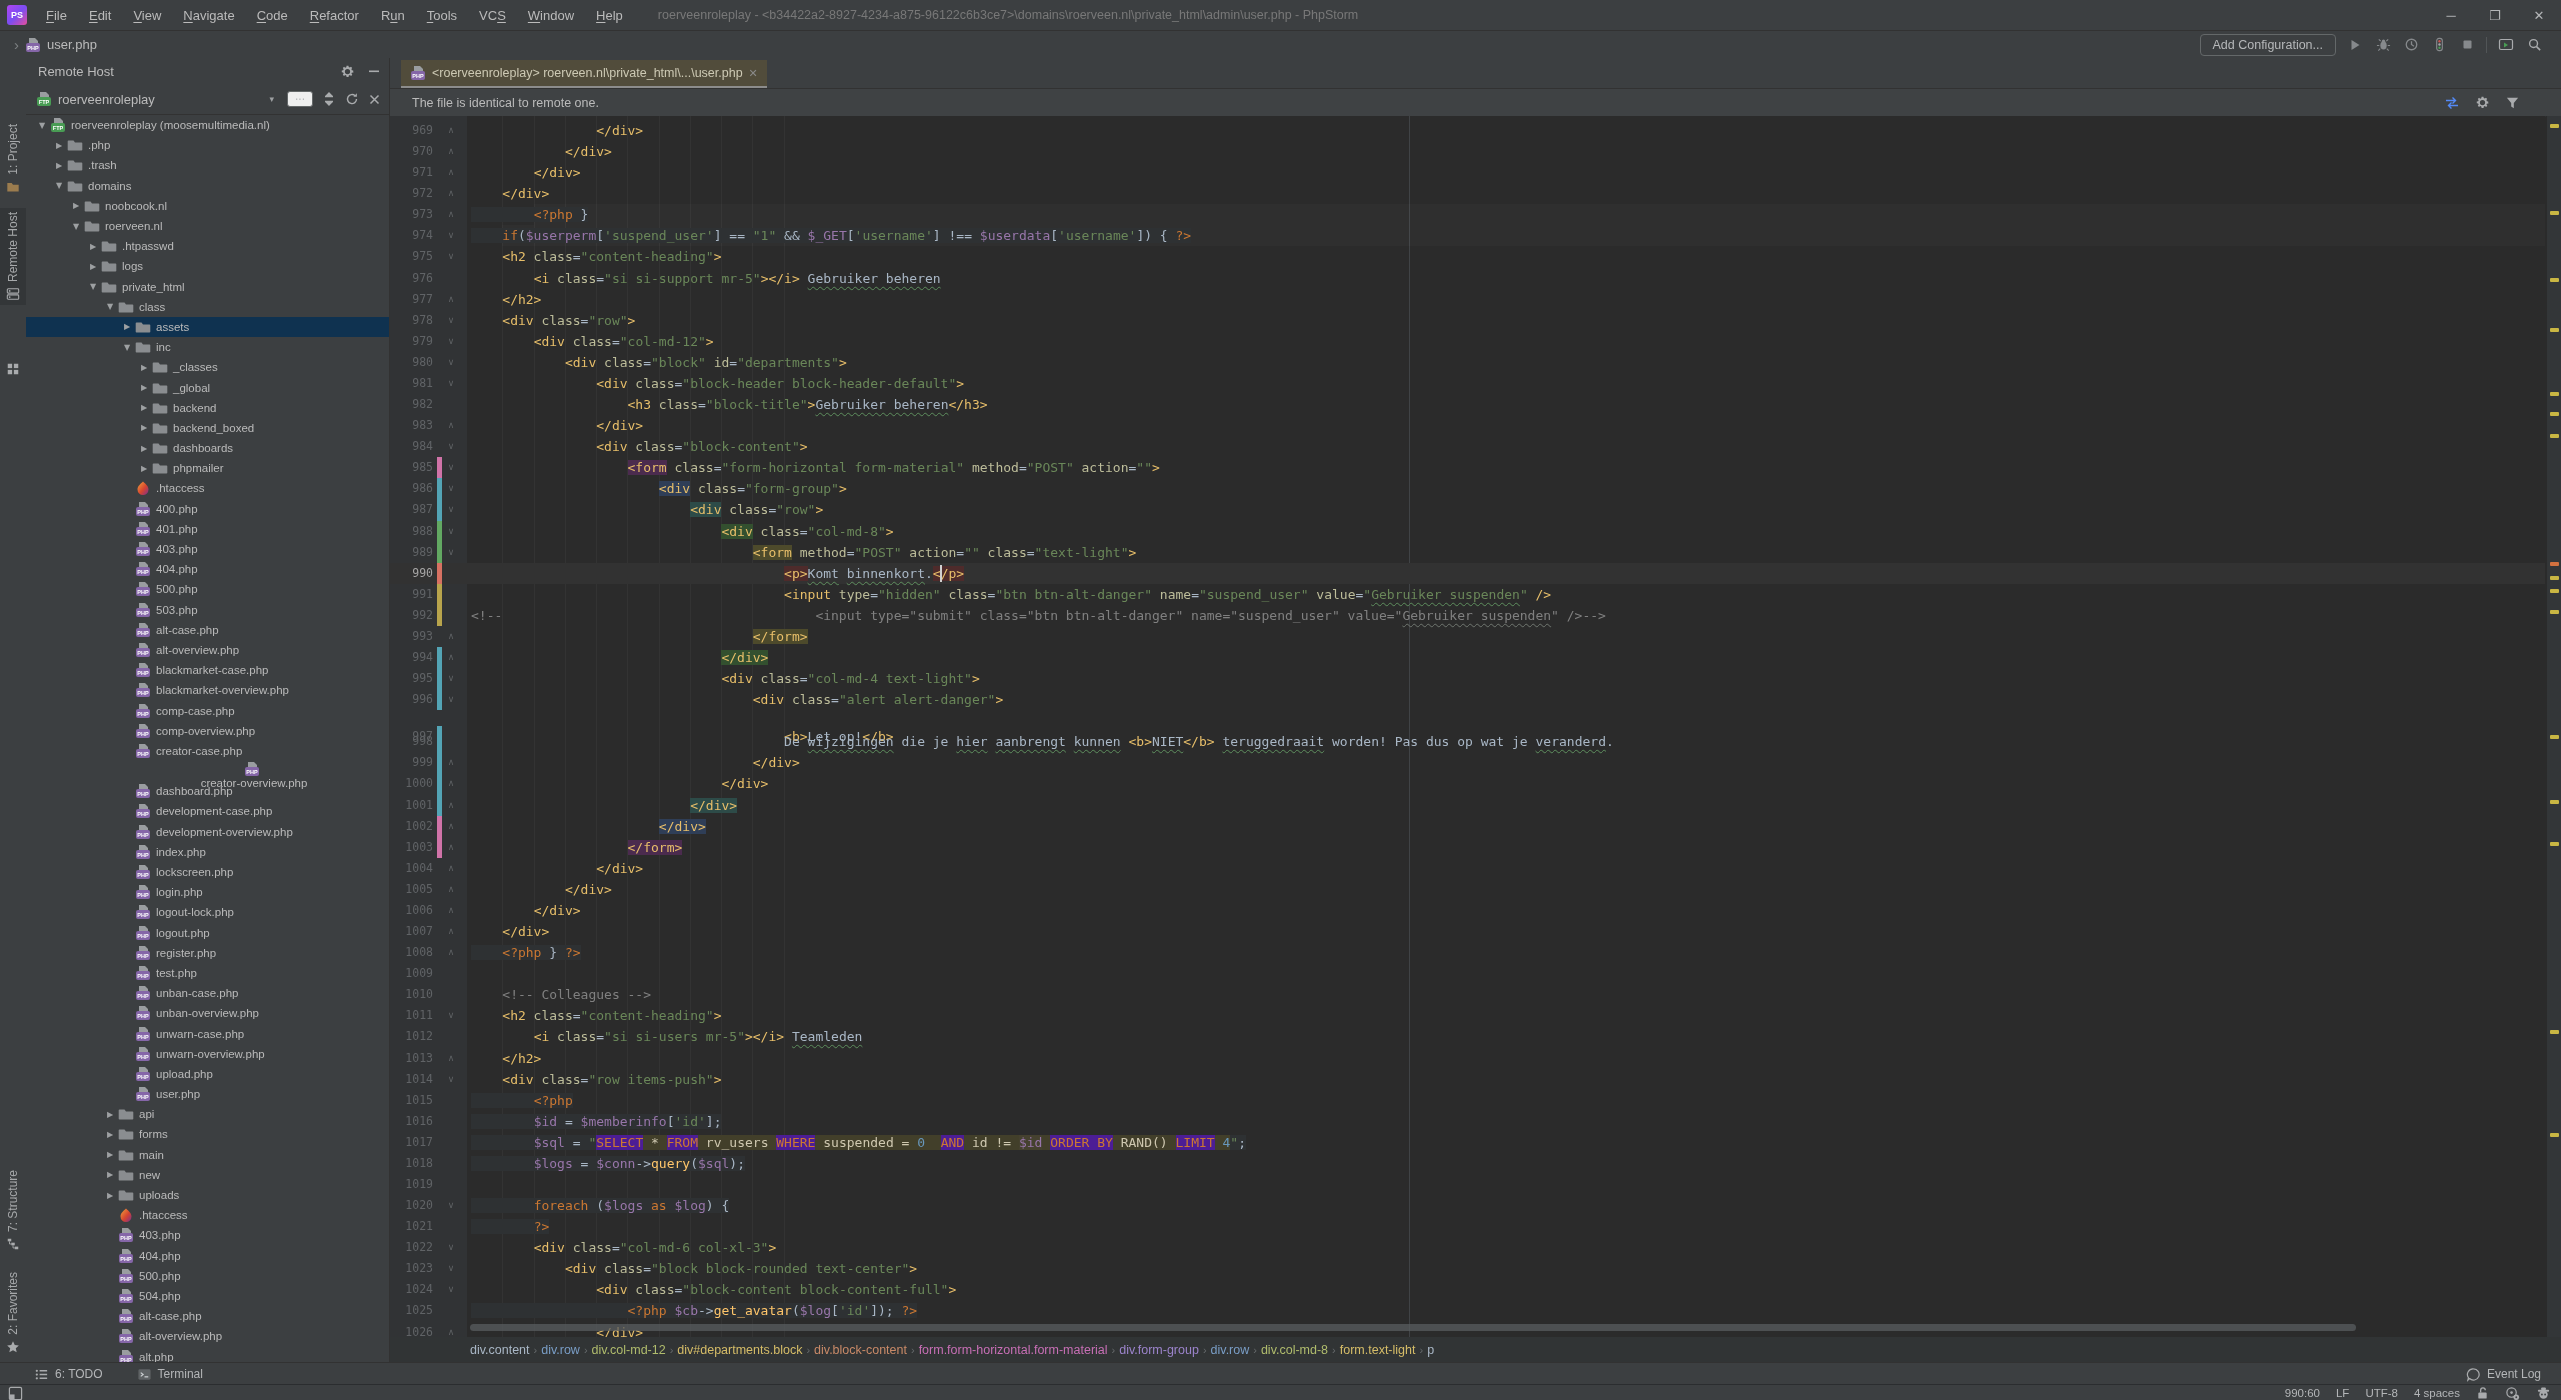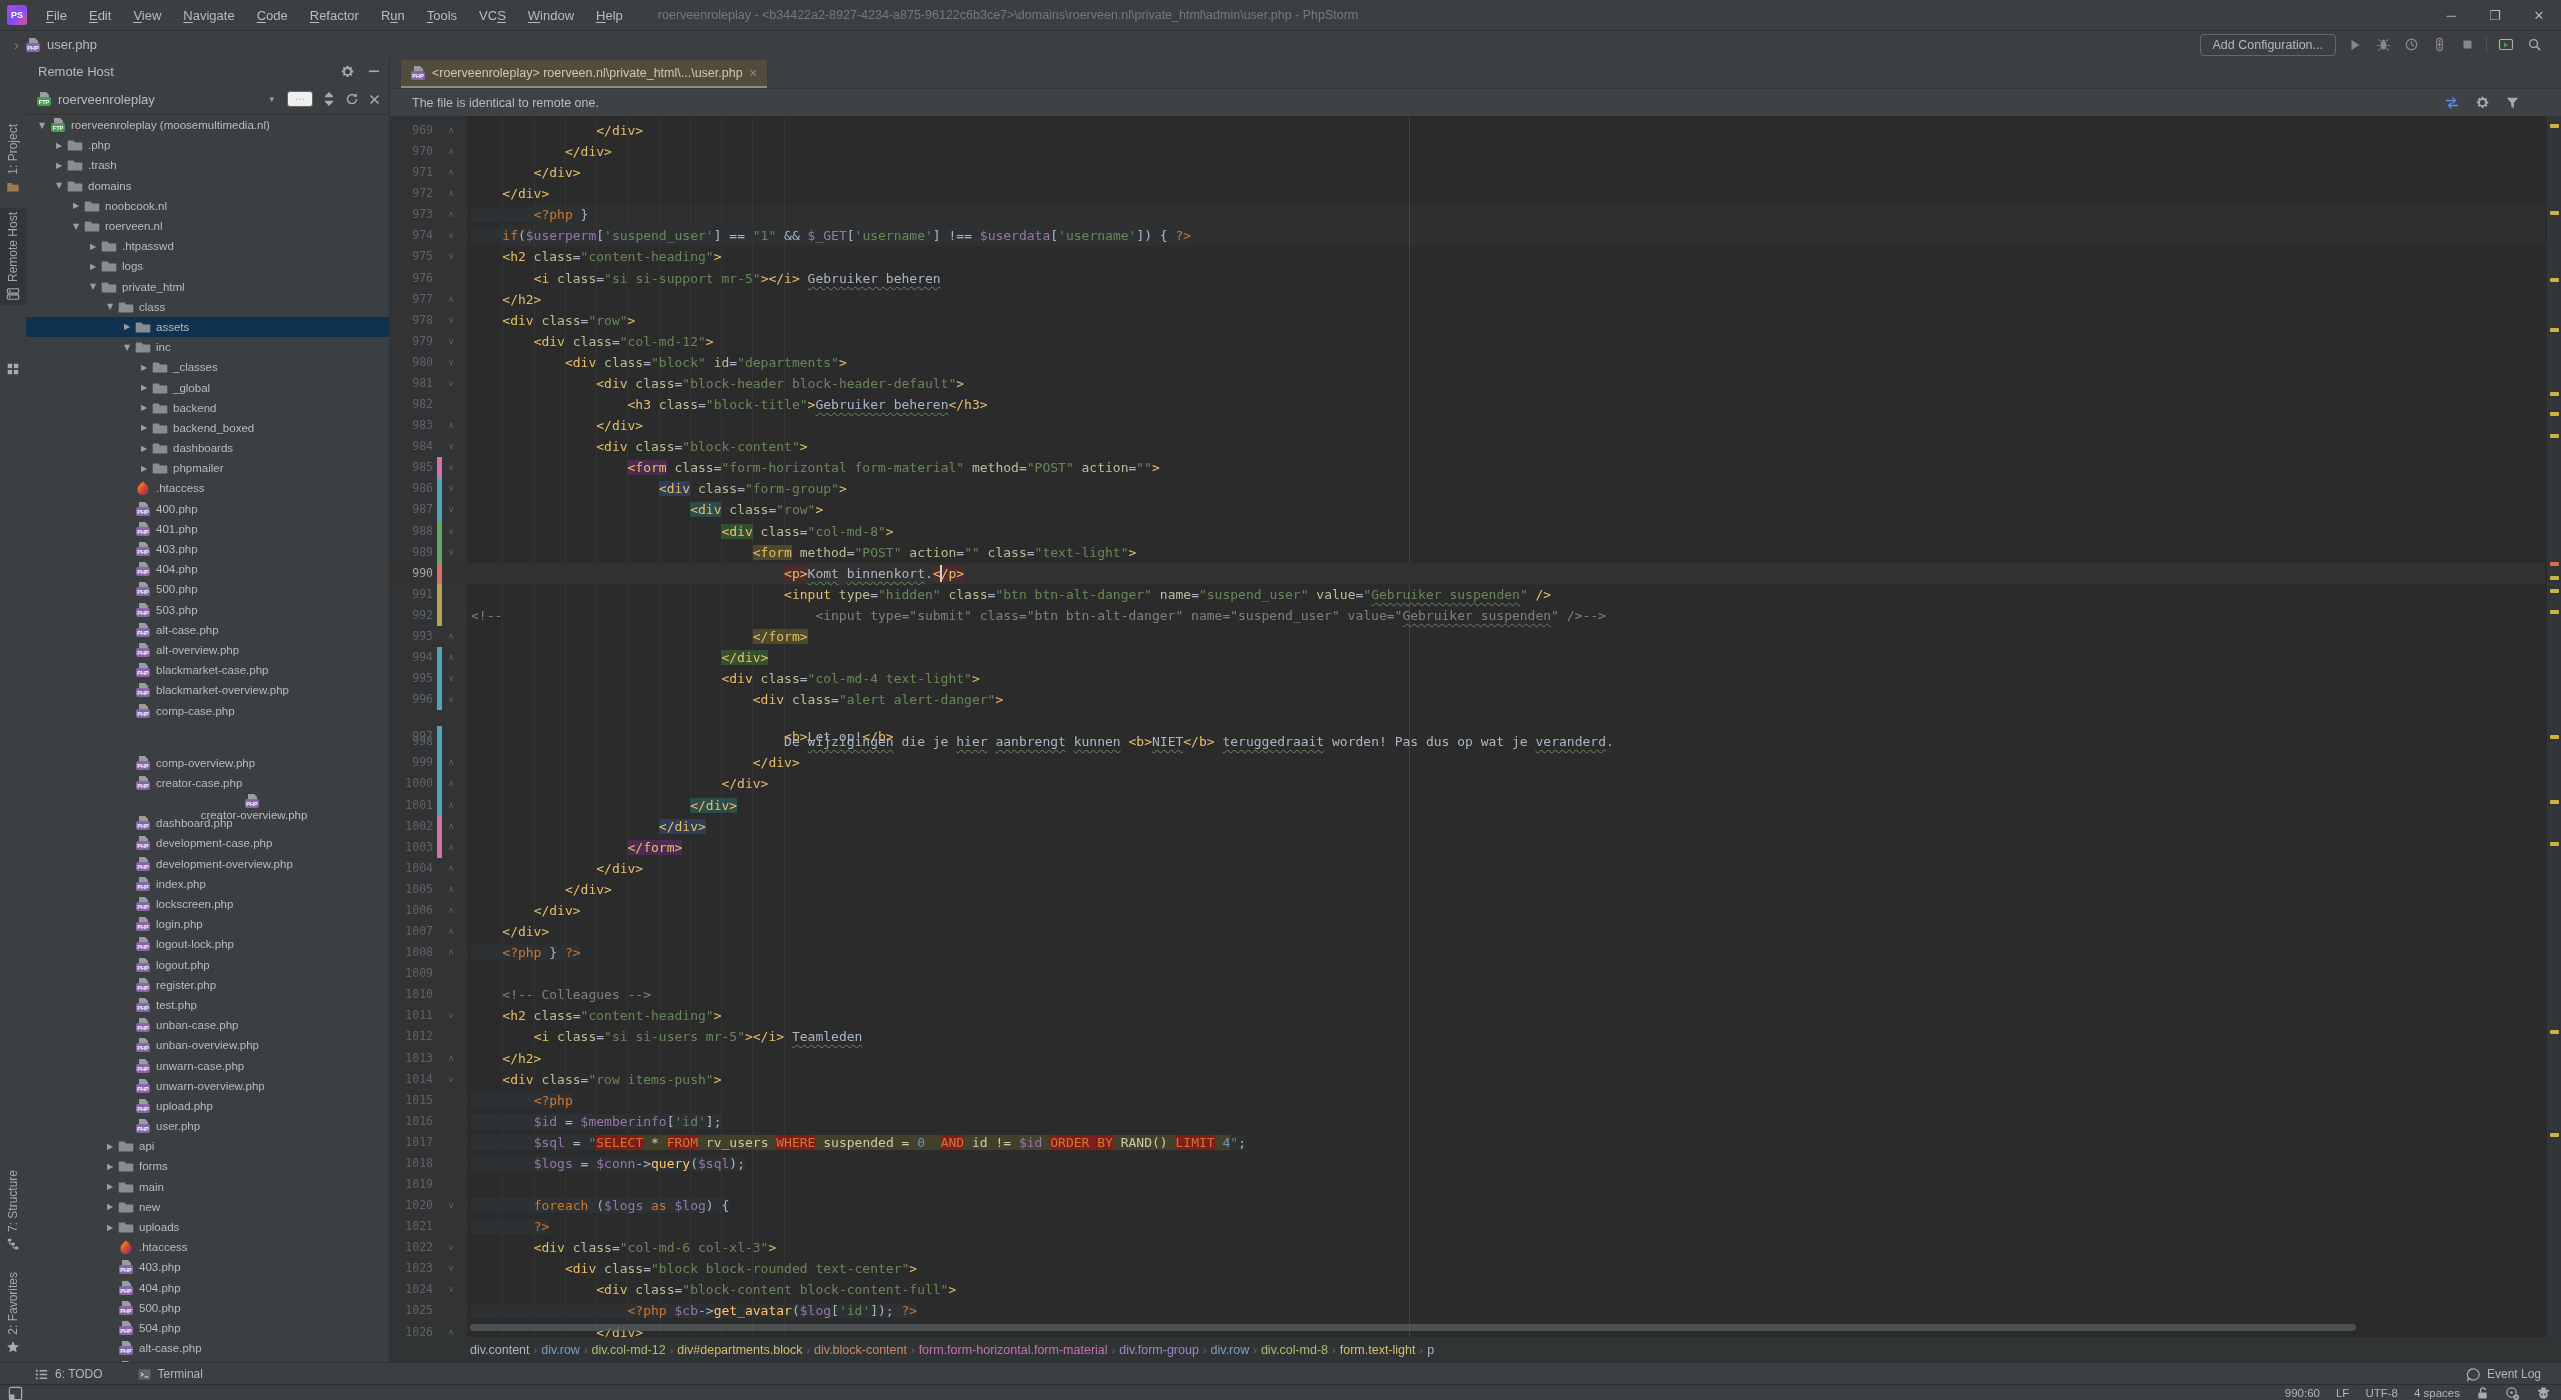--- a/index.html
+++ b/index.html
@@ -81,21 +81,21 @@
   .tk-a{color:#bdbd9a}           
   .tk-o{color:#a9b7c6}           
   .tk-v{color:#6a8759}           
   .tk-x{color:#a9b7c6}           
   .tk-k{color:#cc7832}           
   .tk-p{color:#cc7832}           
   .tk-r{color:#9876aa}           
   .tk-c{color:#808080}           
   .tk-f{color:#ffc66b}           
   .tk-s{color:#cfc8b0;background:#423f2a}    
-  .tk-sk{color:#cc7832;background:#7f1d1d}   
+  .tk-sk{color:#cc7832;background:#4c1d95}   
   .tk-sn{color:#6897bb;background:#423f2a}   
   .tk-sv{color:#9876aa;background:#45412f}   
   .tk-u,.tk-vu,.tk-cu{text-decoration:underline;text-decoration-style:wavy;text-decoration-color:#5e8f5e;text-decoration-thickness:1px;text-underline-offset:2.5px;}
   .tk-u{color:#a9b7c6}.tk-vu{color:#6a8759}.tk-cu{color:#808080;text-decoration-color:#6f766f}
   .php-line-bg{background:#2e3133;}
   .hl-purple{background:#4b2b4e}.hl-blue{background:#2f3e57}.hl-teal{background:#2d4b48}
   .hl-green{background:#33502f}.hl-olive{background:#4d4a2b}.hl-maroon{background:#4e2b2b}
 
   
   #error-stripe{left:2546px;top:116px;width:15px;height:1221px;background:#333638;border-left:1px solid #2b2b2b;}
@@ -596,21 +596,21 @@
         <span class="tree-arrow"></span>
         <span class="tree-icon">
           <svg width="16" height="16" viewBox="0 0 16 16">
             <path d="M4 1h6l3 3v5h-9z" fill="#9a9da0"></path>
             <rect x="1" y="6" width="14" height="9" rx="2" fill="#8566a8"></rect>
             <text x="8" y="13" font-size="5.5" font-weight="bold" fill="#fff" text-anchor="middle" font-family="Liberation Sans">PHP</text>
           </svg>
         </span>
         <span class="tree-label">comp-case.php</span>
       </div>
-      <div class="tree-row" style="padding-left: 93px; margin-top: 32px;">
+      <div class="tree-row" style="padding-left: 93px;">
         <span class="tree-arrow"></span>
         <span class="tree-icon">
           <svg width="16" height="16" viewBox="0 0 16 16">
             <path d="M4 1h6l3 3v5h-9z" fill="#9a9da0"></path>
             <rect x="1" y="6" width="14" height="9" rx="2" fill="#8566a8"></rect>
             <text x="8" y="13" font-size="5.5" font-weight="bold" fill="#fff" text-anchor="middle" font-family="Liberation Sans">PHP</text>
           </svg>
         </span>
         <span class="tree-label">comp-overview.php</span>
       </div>

